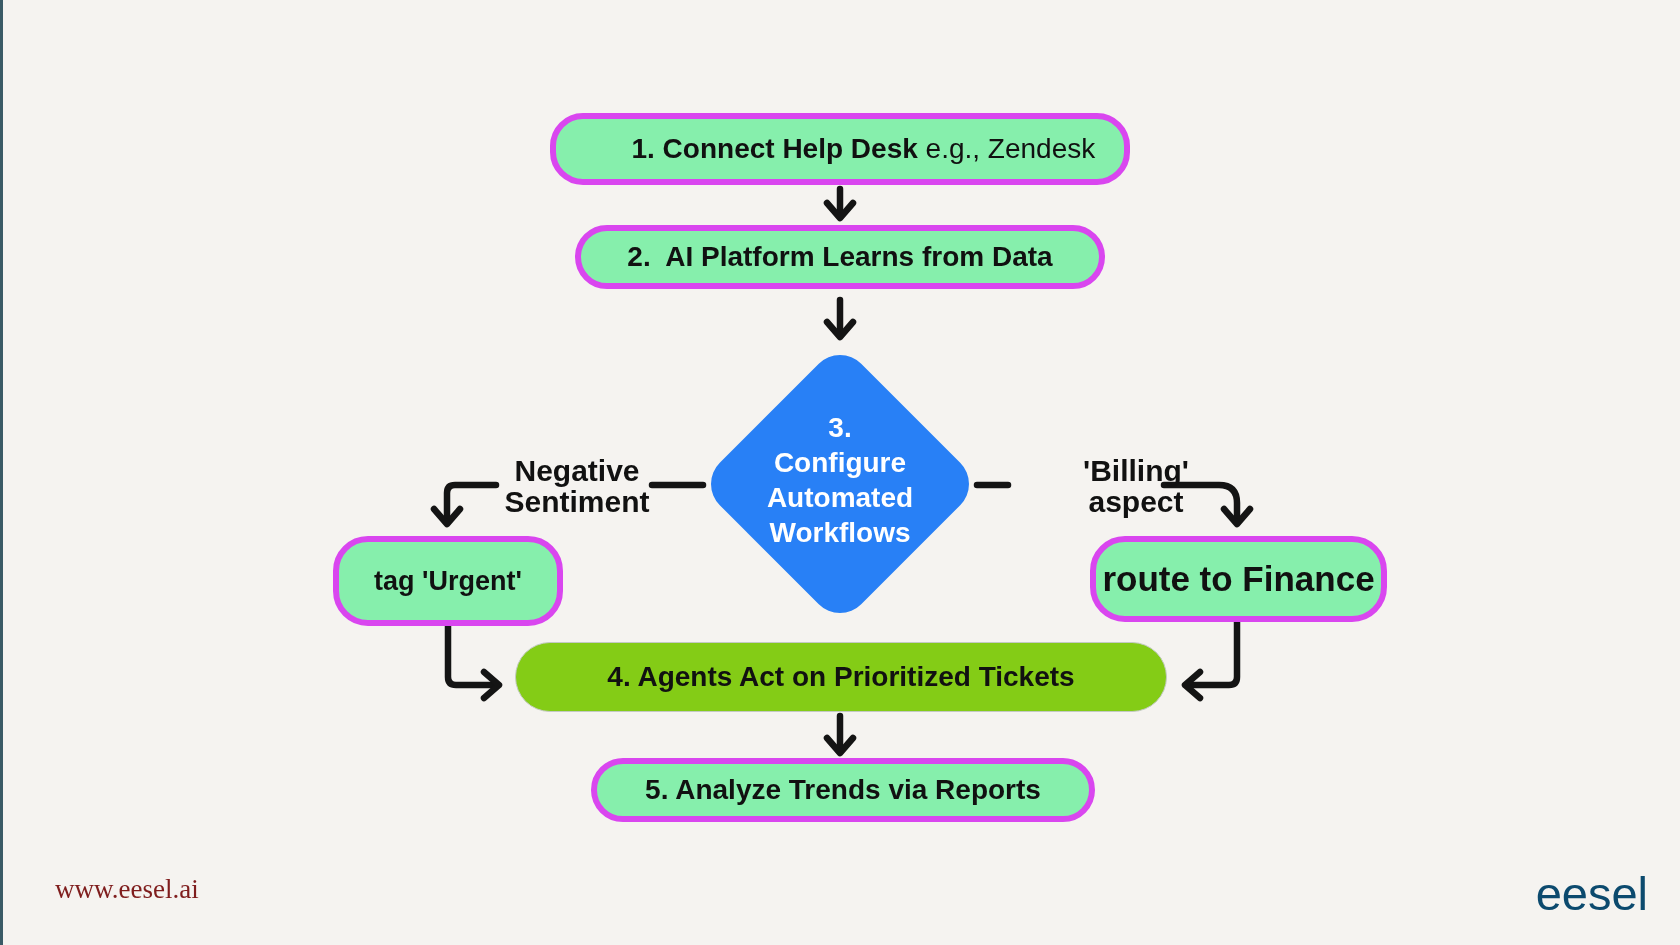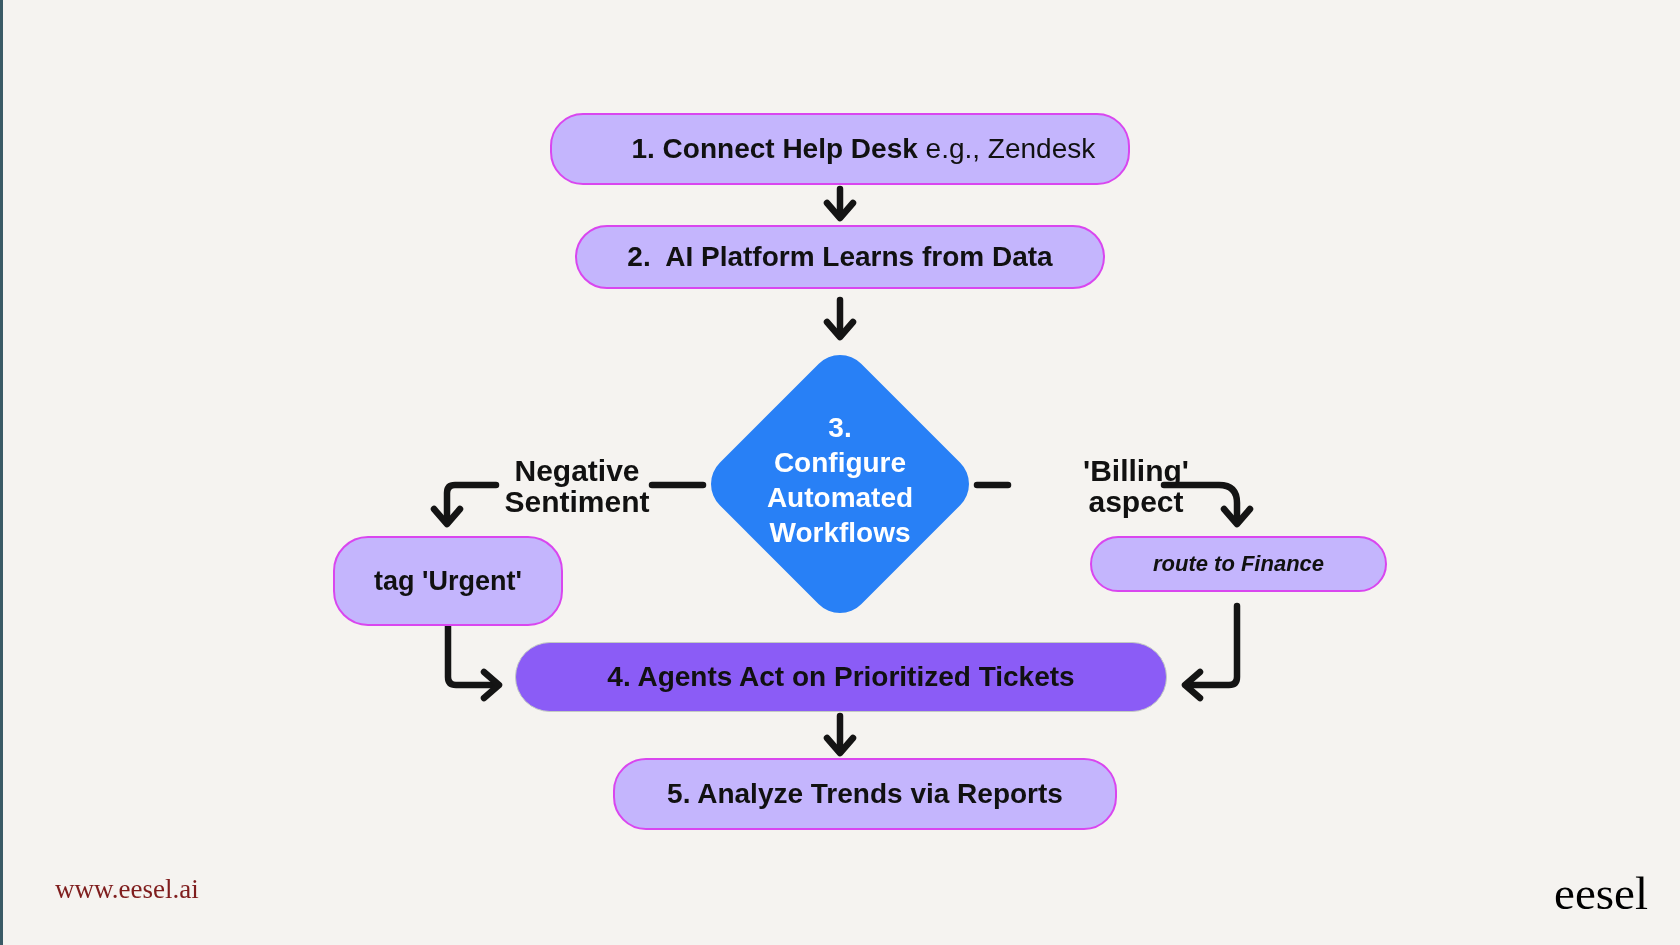--- a/index.html
+++ b/index.html
@@ -21,32 +21,32 @@
     stroke-linecap:round;stroke-linejoin:round;
   }
   .node{
     position:absolute;
     display:flex;align-items:center;justify-content:center;
     text-align:center;
     box-sizing:border-box;
     white-space:pre-wrap;
   }
   .pill{
-    background:#c4b5fd;
-    border:2px solid #d946ef;
+    background:#86efac;
+    border:6px solid #d946ef;
     border-radius:33px;
     font-weight:700;font-size:28px;
   }
   .box1{left:550px;top:113px;width:580px;height:72px;font-size:28px;}
   .box1 .bold{font-weight:700;}
   .box1 .regular{font-weight:400;}
   .box2{left:575px;top:225px;width:530px;height:64px;}
-  .box5{left:613px;top:758px;width:504px;height:72px;}
+  .box5{left:591px;top:758px;width:504px;height:64px;}
   .action-left{left:333px;top:536px;width:230px;height:90px;font-size:27px;border-radius:35px;}
-  .action-right{left:1090px;top:536px;width:297px;height:56px;font-size:22px;border-radius:35px;font-style:italic;}
+  .action-right{left:1090px;top:536px;width:297px;height:86px;font-size:35px;border-radius:35px;}
   .step4{
     left:515px;top:642px;width:652px;height:70px;
     background:#c0f6d0;border:1px solid #c3cac3;border-radius:35px;
     font-weight:700;font-size:28px;
   }
   .diamond{
     position:absolute;left:740px;top:384px;width:200px;height:200px;
     background:#2880f6;border-radius:30px;
     transform:rotate(45deg);
   }
@@ -65,22 +65,22 @@
   }
   .cond-left{left:577px;top:486px;}
   .cond-right{left:1088px;top:486px;margin-left:48px;}
   .footer-url{
     position:absolute;left:55px;top:874px;
     font-family:"Liberation Serif","DejaVu Serif",serif;
     font-size:27px;color:#7f1d1d;
   }
   .footer-logo{
     position:absolute;right:32px;top:866px;
-    font-family:Liberation Serif, serif;
-    font-size:47px;color:#000000;margin-left:8px;
+    font-family:Liberation Sans, sans-serif;
+    font-size:47px;color:#0c4a6e;margin-left:8px;
   }
 </style>
 </head>
 <body>
 
 <div class="canvas">
 
   <div class="left-edge" style="background: rgb(58, 90, 102);"></div>
 
   <svg class="connectors" width="1680" height="945" viewBox="0 0 1680 945" aria-hidden="true">
@@ -127,20 +127,20 @@
   </div>
 
   <div class="cond-label cond-left">Negative
 Sentiment</div>
   <div class="cond-label cond-right">'Billing'
 aspect</div>
 
   <div class="node pill action-left">tag 'Urgent'</div>
   <div class="node pill action-right">route to Finance</div>
 
-  <div class="node step4" style="background: #8b5cf6;">4. Agents Act on Prioritized Tickets</div>
+  <div class="node step4" style="background: #84cc16;">4. Agents Act on Prioritized Tickets</div>
 
   <div class="node pill box5">5. Analyze Trends via Reports</div>
 
   <div class="footer-url">www.eesel.ai</div>
   <div class="footer-logo">eesel</div>
 
 </div>
 
 </body></html>

